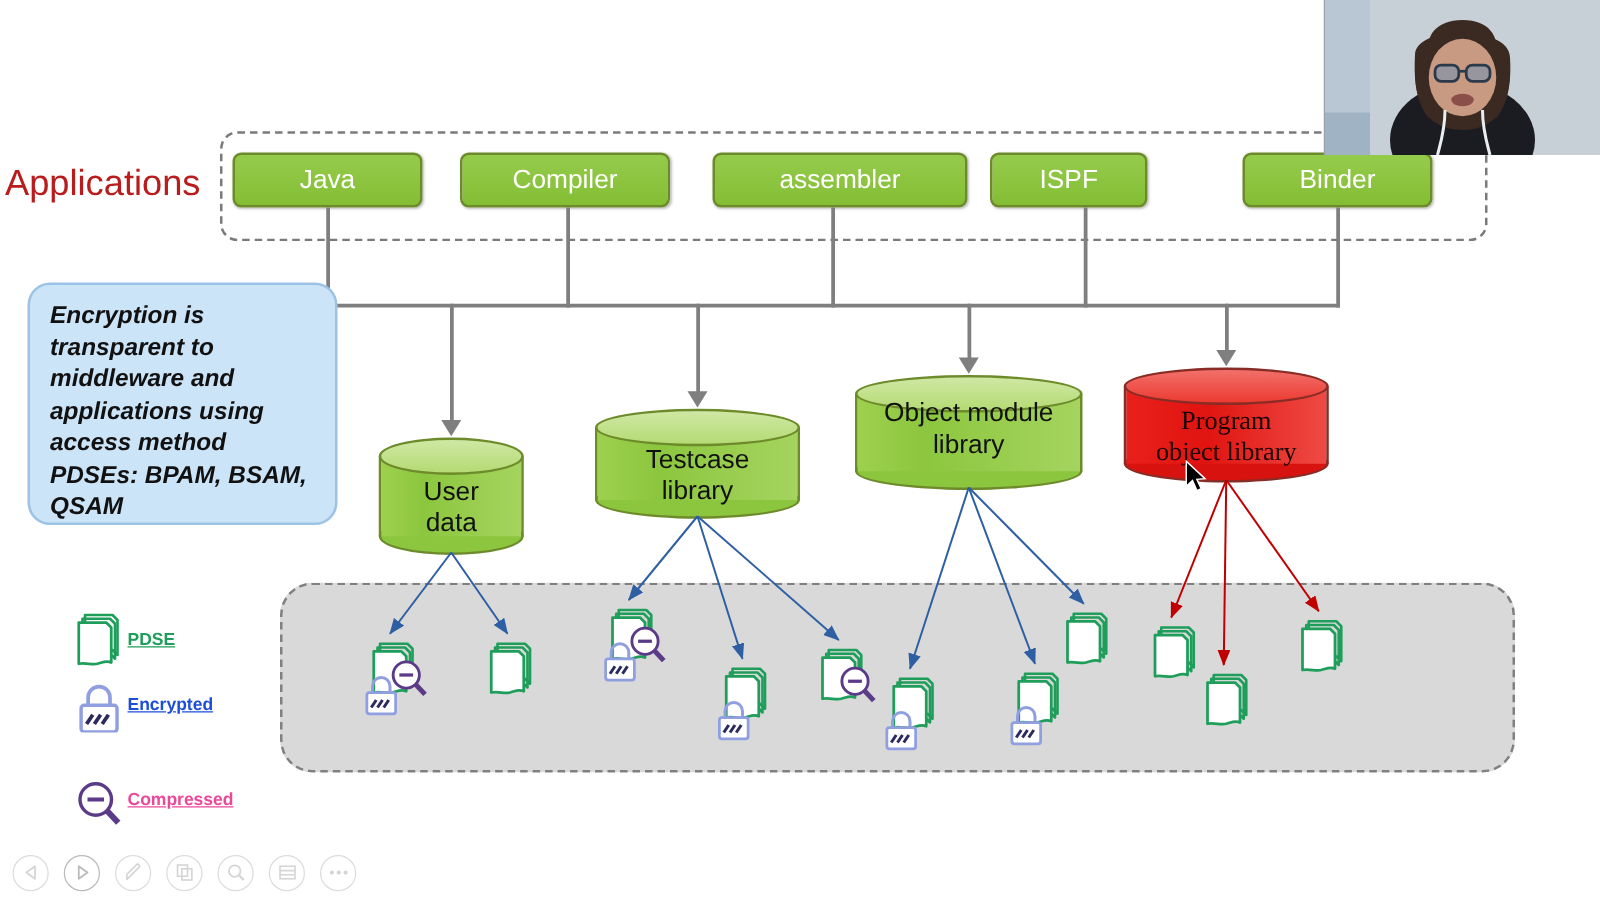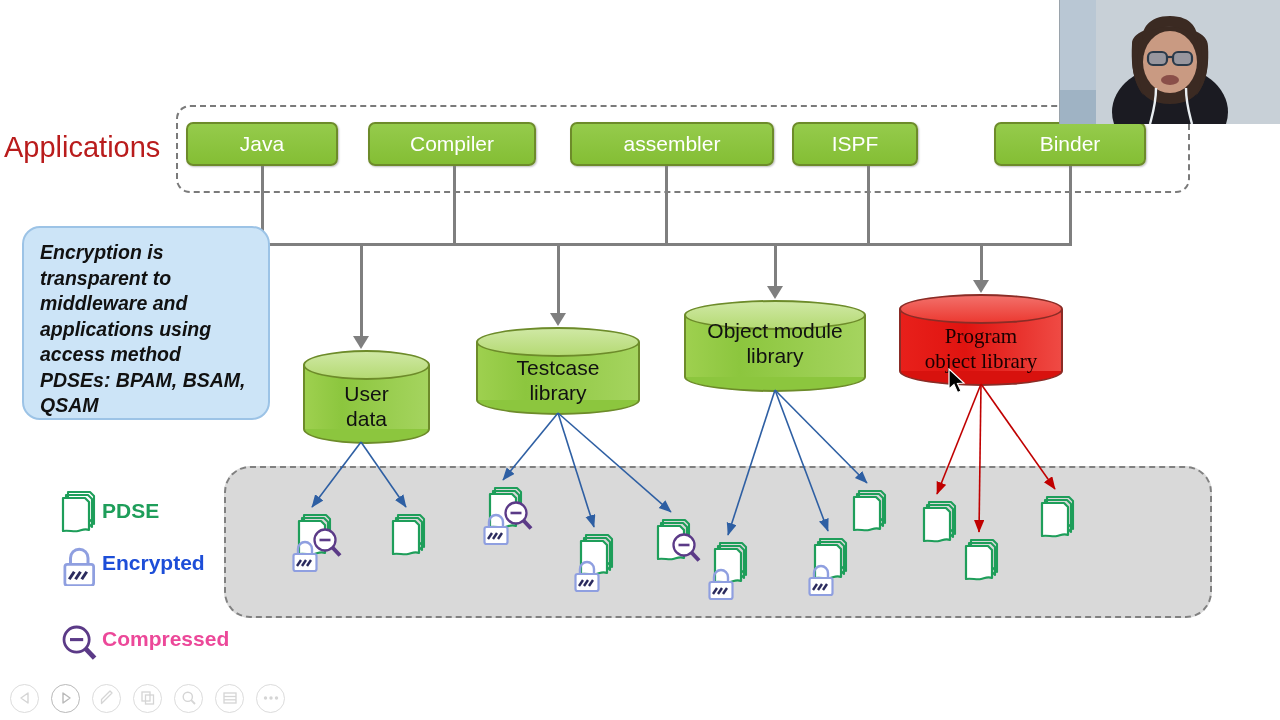--- a/index.html
+++ b/index.html
@@ -96,21 +96,21 @@
 
   
   #datasets-container{
     left:224px;top:466px;width:988px;height:152px;
     background:#d9d9d9;border:2px dashed #808080;border-radius:26px;
     box-sizing:border-box;
   }
 
   
   .legend-item{display:flex;align-items:center;}
-  .legend-label{font-weight:bold;font-size:21px;white-space:nowrap;}
+  .legend-label{font-weight:bold;font-size:14px;white-space:nowrap;text-decoration:underline;}
 
   
   #arrow-layer,#icon-layer{position:absolute;left:0;top:0;width:1280px;height:720px;pointer-events:none;}
   #icon-layer{z-index:6;}
   #arrow-layer{z-index:5;}
 
   
   #webcam{
     right:0;top:0;width:220px;height:124px;
     background:linear-gradient(160deg,#cfd6db 0%,#c3ccd3 35%,#b9c3cb 100%);
@@ -162,21 +162,21 @@
       <div class="abs arrow-down" style="left: 550px; top: 313px;"></div>
       <div class="abs bus vline" style="left: 774px; top: 243px; height: 45px;"></div>
       <div class="abs arrow-down" style="left: 767px; top: 286px;"></div>
       <div class="abs bus vline" style="left: 980px; top: 243px; height: 39px;"></div>
       <div class="abs arrow-down" style="left: 973px; top: 280px;"></div>
     </div>
 
   <div class="abs" id="note-box">Encryption is transparent to middleware and applications using access method PDSEs: BPAM, BSAM, QSAM</div>
 
   <div id="cylinders">
-      <div class="abs cyl" style="left: 303px; top: 350px; width: 127px; height: 94px;">
+      <div class="abs cyl" style="left: 303px; top: 350px; width: 116px; height: 94px;">
         <div class="cyl-bottom" style="top: 64px;"></div>
         <div class="cyl-body" style="height: 64px;"></div>
         <div class="cyl-top"></div>
         <div class="cyl-label" style="top: 31px;">
           <div>User</div>
           <div>data</div>
         </div>
       </div>
       <div class="abs cyl" style="left: 476px; top: 327px; width: 164px; height: 88px;">
         <div class="cyl-bottom" style="top: 58px;"></div>

